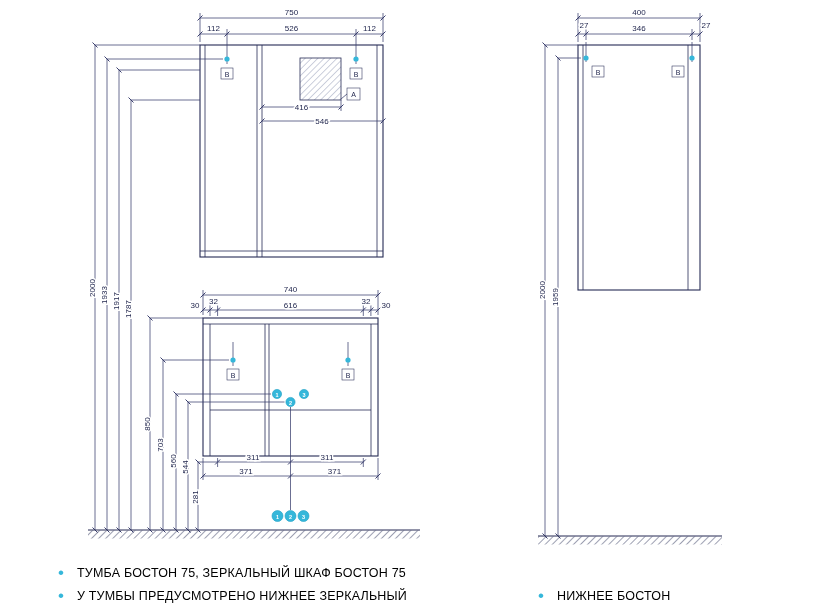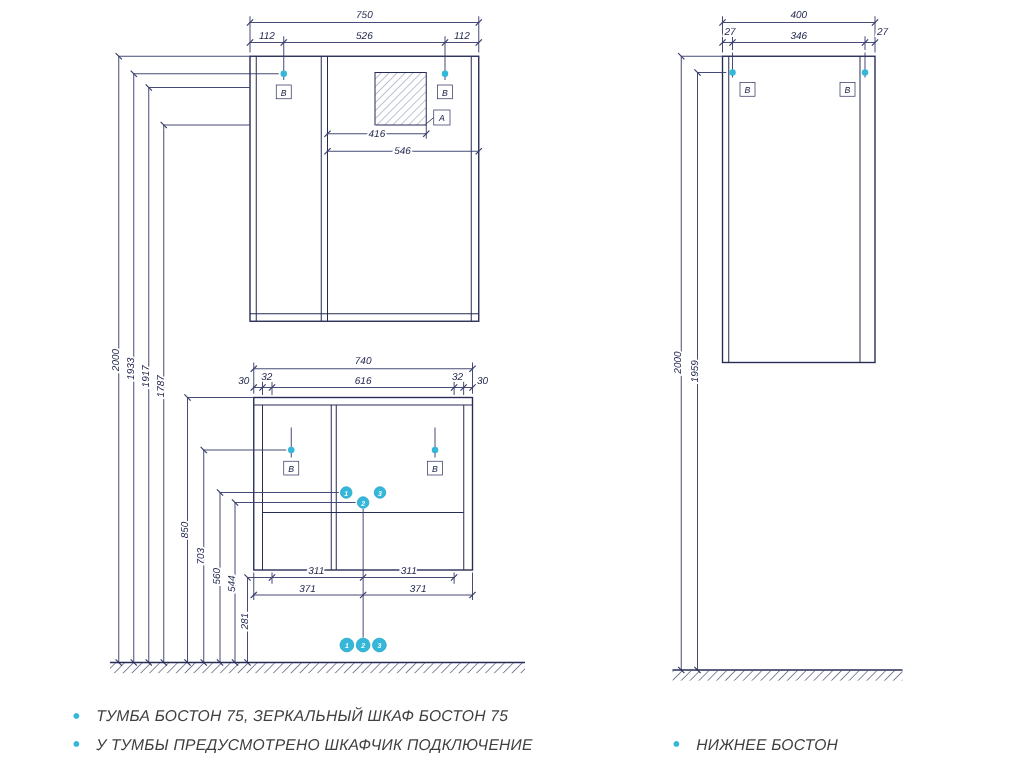--- a/index.html
+++ b/index.html
@@ -1,39 +1,39 @@
 <!DOCTYPE html>
 <html><head>
 <meta charset="utf-8">
 <style>
   html,body{margin:0;padding:0;background:#ffffff;}
   body{width:815px;height:614px;position:relative;overflow:hidden;
        font-family:"Liberation Sans", sans-serif;}
-  .stage{position:absolute;inset:0;font-style:italic;}
+  .stage{position:absolute;inset:0;}
   svg{display:block;}
   
   .outline{fill:none;stroke:#262b55;stroke-width:1.1;}
   .inner{fill:none;stroke:#262b55;stroke-width:0.8;}
   .thin{fill:none;stroke:#3a3f6e;stroke-width:0.75;}
   .dim{fill:none;stroke:#3a3f6e;stroke-width:0.75;marker-start:url(#tk);marker-end:url(#tk);}
   .mt{stroke:#3a3f6e;stroke-width:1;}
   .ground{stroke:#262b55;stroke-width:1.2;}
   
   text{font-family:"Liberation Sans", sans-serif;}
   .dt{font-size:8px;fill:#23284f;text-anchor:middle;paint-order:stroke;stroke:#ffffff;stroke-width:3px;}
   .bt{font-size:7px;fill:#23284f;text-anchor:middle;}
   .pt{font-size:5.5px;font-weight:bold;fill:#ffffff;text-anchor:middle;}
   .dot{fill:#35b7da;stroke:none;}
   .port{fill:#35b7da;stroke:#1d9fc4;stroke-width:0.6;}
   .lblbox{fill:#ffffff;stroke:#262b55;stroke-width:0.55;}
   
   .notes-left{position:absolute;left:58px;top:566px;}
   .note-row{display:flex;align-items:center;margin-bottom:9px;}
   .bullet{color:#35b7da;font-size:17px;line-height:10px;margin-right:13px;}
-  .note-text{color:#404040;font-size:12.5px;letter-spacing:0.2px;white-space:nowrap;}
+  .note-text{color:#000000;font-size:12.5px;letter-spacing:0.2px;white-space:nowrap;}
   .notes-right{position:absolute;left:538px;top:589px;}
 </style>
 </head>
 <body>
 
 <div class="stage">
 <svg width="815" height="614" viewBox="0 0 815 614">
   <defs>
     <marker id="tk" markerWidth="8" markerHeight="8" refX="4" refY="4" orient="auto" markerUnits="userSpaceOnUse">
       <path d="M1.5,6.5 L6.5,1.5" stroke="#3a3f6e" stroke-width="1" fill="none"></path>
@@ -258,21 +258,21 @@
   </g>
 </svg>
 
 <div class="notes-left">
   <div class="note-row">
     <span class="bullet">•</span>
     <span class="note-text">ТУМБА БОСТОН 75, ЗЕРКАЛЬНЫЙ ШКАФ БОСТОН 75</span>
   </div>
   <div class="note-row">
     <span class="bullet">•</span>
-    <span class="note-text">У ТУМБЫ ПРЕДУСМОТРЕНО ШКАФЧИК ПОДКЛЮЧЕНИЕ</span>
+    <span class="note-text">У ТУМБЫ ПРЕДУСМОТРЕНО НИЖНЕЕ ЗЕРКАЛЬНЫЙ</span>
   </div>
 </div>
 <div class="notes-right">
   <div class="note-row">
     <span class="bullet">•</span>
     <span class="note-text">НИЖНЕЕ БОСТОН</span>
   </div>
 </div>
 </div>
 

